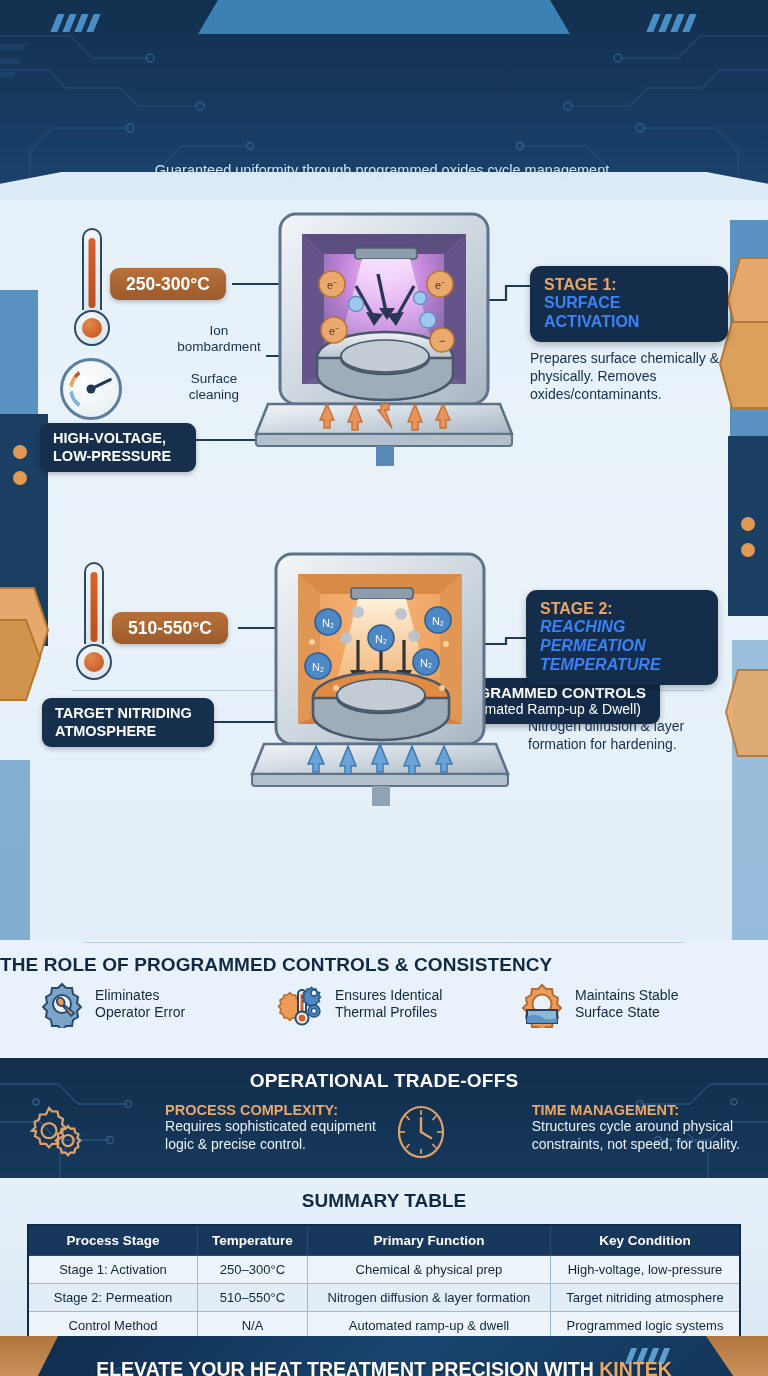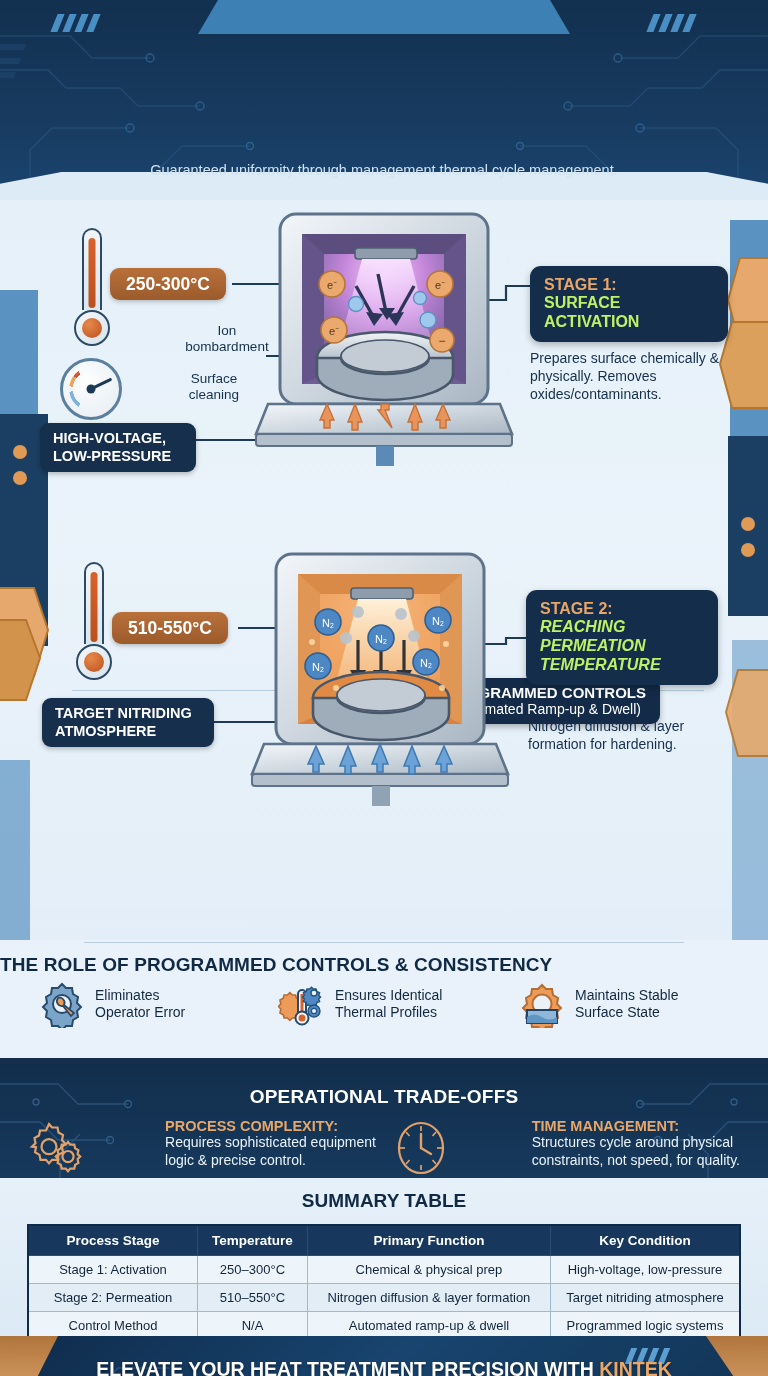--- a/index.html
+++ b/index.html
@@ -143,21 +143,21 @@
     text-align:center; white-space:pre-line;
   }
 
   .stage-box {
     position:absolute; padding:10px 14px;
     background:#142d4a; border-radius:11px;
     box-shadow:0 3px 7px rgba(0,0,0,.26);
     width:198px;
   }
   .stage-box .s-kicker { color:#e8a668; font-weight:bold; font-size:16px; }
-  .stage-box .s-name { color:#bef264; font-weight:bold; font-size:16px; line-height:1.18; }
+  .stage-box .s-name { color:#3b82f6; font-weight:bold; font-size:16px; line-height:1.18; }
   .stage-desc {
     position:absolute; width:205px; color:#152f4d;
     font-size:14px; line-height:1.28;
   }
 
   
   .furnace { position:absolute; width:270px; height:258px; }
 
   
   .big-arrow { position:absolute; left:346px; top:452px; width:56px; height:92px; }
@@ -187,21 +187,21 @@
   .role-item .txt { color:#12283f; font-size:14px; line-height:1.25; white-space:pre-line; }
 
   
   .trade {
     position:relative; height:120px;
     background:linear-gradient(180deg,#122e4c,#16395c);
     overflow:hidden;
   }
   .trade h2 {
     position:relative; z-index:2; text-align:center; color:#fff;
-    font-size:19px; font-weight:bold; padding-top:28px; letter-spacing:.2px;
+    font-size:19px; font-weight:bold; padding-top:12px; letter-spacing:.2px;
   }
   .trade-items {
     position:relative; z-index:2; display:flex; gap:16px;
     padding:10px 28px 0;
   }
   .trade-item { display:flex; gap:16px; width:50%;justify-content:space-between; }
   .trade-item .t-head { color:#e8a668; font-weight:bold; font-size:14.5px; }
   .trade-item .t-body { color:#e9f2f8; font-size:14px; line-height:1.25; white-space:pre-line; }
 
   
@@ -298,21 +298,21 @@
         <i style="left:24px"></i>
         <i style="left:36px"></i>
     </div>
     <div class="hdr-stripes r">
       <i style="left:0"></i>
         <i style="left:12px"></i>
         <i style="left:24px"></i>
         <i style="left:36px"></i>
     </div>
 
-    <div class="subtitle">Guaranteed uniformity through management thermal cycle management.</div>
+    <div class="subtitle">Guaranteed uniformity through programmed oxides cycle management.</div>
     <div class="hdr-bottom-band"></div>
   </div>
 
   <div class="body-main">
 
     <svg class="side-deco left" viewBox="0 0 70 740">
       <rect x="-10" y="90" width="48" height="250" fill="#5a93c2"></rect>
       <rect x="-10" y="214" width="58" height="232" fill="#1b3f63"></rect>
       <circle cx="20" cy="252" r="7" fill="#e09a55"></circle>
         <circle cx="20" cy="278" r="7" fill="#e09a55"></circle>
@@ -357,21 +357,21 @@
 
       <div class="gauge" style="left:60px; top:150px;">
         <div class="arc"></div>
           <div class="needle"></div>
           <div class="hub"></div>
       </div>
 
       <div class="dark-pill" style="left:40px; top:215px; width:156px;">HIGH-VOLTAGE,
 LOW-PRESSURE</div>
 
-      <div class="plain-label" style="left:168px; top:115px; width:118px;">Ion
+      <div class="plain-label" style="left:160px; top:115px; width:118px;">Ion
 bombardment</div>
       <div class="plain-label" style="left:162px; top:163px; width:104px;">Surface
 cleaning</div>
 
       <svg style="position:absolute;left:0;top:0;width:768px;height:262px;">
         <polyline points="232,76 288,76 288,108 305,108" fill="none" stroke="#1d3a57" stroke-width="2.2"></polyline>
         <polyline points="266,148 300,148 300,154 322,154" fill="none" stroke="#1d3a57" stroke-width="2.2"></polyline>
         <polyline points="196,232 268,232 268,206 292,206" fill="none" stroke="#1d3a57" stroke-width="2.2"></polyline>
         <polyline points="470,92 506,92 506,78 532,78" fill="none" stroke="#1d3a57" stroke-width="2.2"></polyline>
       </svg>

